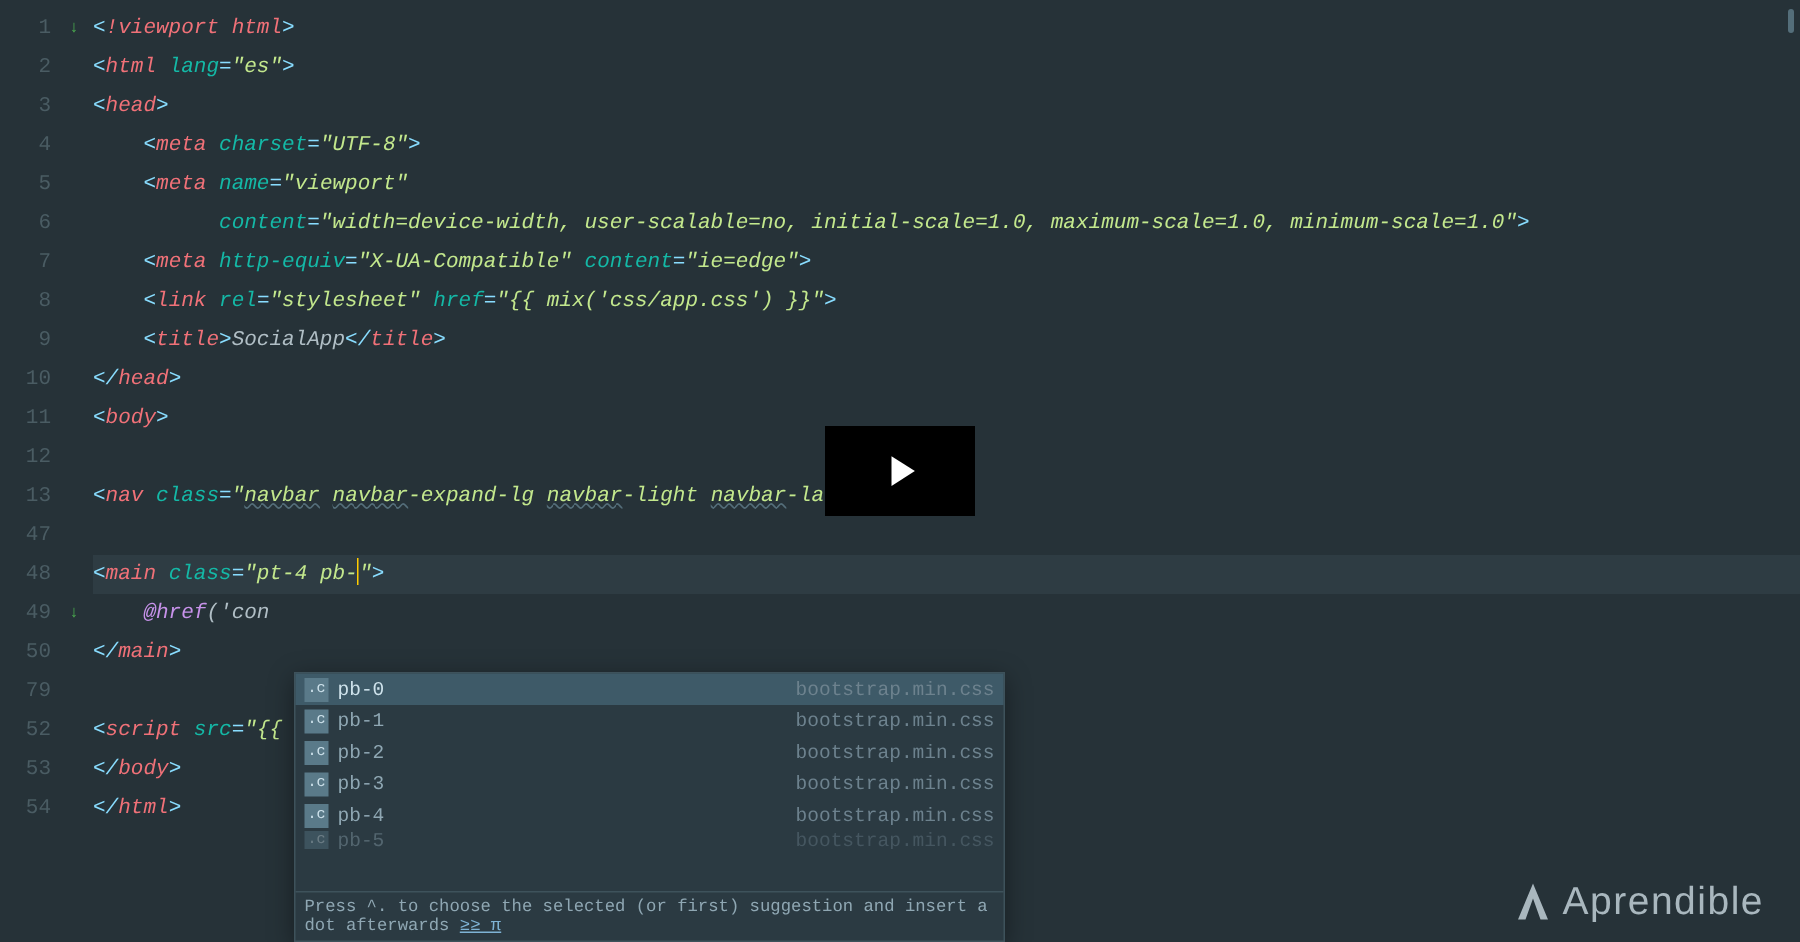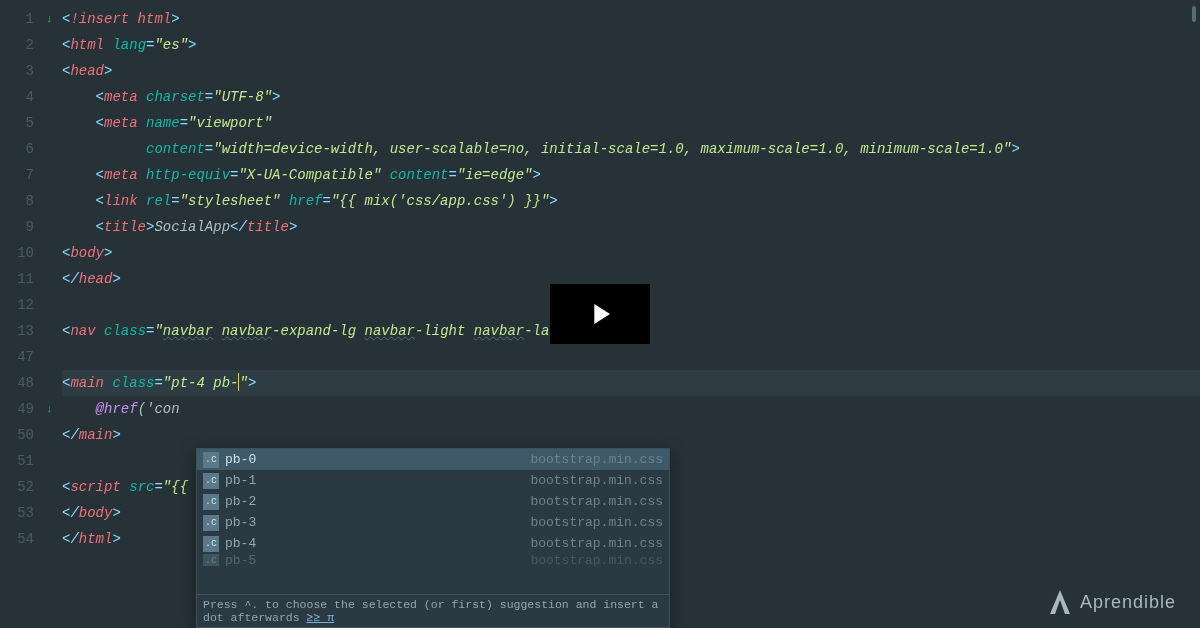--- a/index.html
+++ b/index.html
@@ -122,21 +122,21 @@
 .ac-hint .link { color: #7fb3d5; text-decoration: underline; }
 
 .brand {
   position: absolute;
   right: 24px;
   bottom: 12px;
   display: flex;
   align-items: center;
   color: #a9b7be;
   font-family: sans-serif;
-  font-size: 18px;
+  font-size: 26px;
   font-weight: 300;
   letter-spacing: 1px;
   z-index: 5;
   font-style: normal;
 }
 .brand svg { margin-right: 8px; fill: #a9b7be; }
 
 .scroll-hint {
   position: absolute;
   right: 4px;
@@ -162,21 +162,21 @@
     <div class="line">8</div>
     <div class="line">9</div>
     <div class="line">10</div>
     <div class="line">11</div>
     <div class="line">12</div>
     <div class="line">13</div>
     <div class="line">47</div>
     <div class="line">48</div>
     <div class="line">49</div>
     <div class="line">50</div>
-    <div class="line">51</div>
+    <div class="line">79</div>
     <div class="line">52</div>
     <div class="line">53</div>
     <div class="line">54</div>
   </div>
   <div class="gutter-extra">
     <div class="line"><span class="marker">↓</span></div>
     <div class="line"></div>
       <div class="line"></div>
       <div class="line"></div>
       <div class="line"></div>
@@ -192,31 +192,31 @@
       <div class="line"></div>
     <div class="line"><span class="marker">↓</span></div>
     <div class="line"></div>
       <div class="line"></div>
       <div class="line"></div>
       <div class="line"></div>
       <div class="line"></div>
   </div>
 
   <div class="code">
-    <div class="line"><span class="p">&lt;</span><span class="tag">!insert html</span><span class="p">&gt;</span></div>
+    <div class="line"><span class="p">&lt;</span><span class="tag">!viewport html</span><span class="p">&gt;</span></div>
     <div class="line"><span class="p">&lt;</span><span class="tag">html</span> <span class="attr">lang</span><span class="p">=</span><span class="str">"es"</span><span class="p">&gt;</span></div>
     <div class="line"><span class="p">&lt;</span><span class="tag">head</span><span class="p">&gt;</span></div>
     <div class="line">    <span class="p">&lt;</span><span class="tag">meta</span> <span class="attr">charset</span><span class="p">=</span><span class="str">"UTF-8"</span><span class="p">&gt;</span></div>
     <div class="line">    <span class="p">&lt;</span><span class="tag">meta</span> <span class="attr">name</span><span class="p">=</span><span class="str">"viewport"</span></div>
     <div class="line">          <span class="attr">content</span><span class="p">=</span><span class="str">"width=device-width, user-scalable=no, initial-scale=1.0, maximum-scale=1.0, minimum-scale=1.0"</span><span class="p">&gt;</span></div>
     <div class="line">    <span class="p">&lt;</span><span class="tag">meta</span> <span class="attr">http-equiv</span><span class="p">=</span><span class="str">"X-UA-Compatible"</span> <span class="attr">content</span><span class="p">=</span><span class="str">"ie=edge"</span><span class="p">&gt;</span></div>
     <div class="line">    <span class="p">&lt;</span><span class="tag">link</span> <span class="attr">rel</span><span class="p">=</span><span class="str">"stylesheet"</span> <span class="attr">href</span><span class="p">=</span><span class="str">"{{ mix('css/app.css') }}"</span><span class="p">&gt;</span></div>
     <div class="line">    <span class="p">&lt;</span><span class="tag">title</span><span class="p">&gt;</span><span class="txt">SocialApp</span><span class="p">&lt;/</span><span class="tag">title</span><span class="p">&gt;</span></div>
+    <div class="line"><span class="p">&lt;/</span><span class="tag">head</span><span class="p">&gt;</span></div>
     <div class="line"><span class="p">&lt;</span><span class="tag">body</span><span class="p">&gt;</span></div>
-    <div class="line"><span class="p">&lt;/</span><span class="tag">head</span><span class="p">&gt;</span></div>
     <div class="line"></div>
     <div class="line"><span class="p">&lt;</span><span class="tag">nav</span> <span class="attr">class</span><span class="p">=</span><span class="str">"<span class="wavy">navbar</span> <span class="wavy">navbar</span><span>-expand-lg</span> <span class="wavy">navbar</span><span>-light</span> <span class="wavy">navbar</span><span>-laravel</span>"</span><span class="txt">...</span><span class="p">&gt;</span></div>
     <div class="line"></div>
     <div class="line hl"><span class="p">&lt;</span><span class="tag">main</span> <span class="attr">class</span><span class="p">=</span><span class="str">"pt-4 pb-</span><span class="cursor"></span><span class="str">"</span><span class="p">&gt;</span></div>
     <div class="line">    <span class="kw">@href</span><span class="txt">('con</span></div>
     <div class="line"><span class="p">&lt;/</span><span class="tag">main</span><span class="p">&gt;</span></div>
     <div class="line"></div>
     <div class="line"><span class="p">&lt;</span><span class="tag">script</span> <span class="attr">src</span><span class="p">=</span><span class="str">"{{</span></div>
     <div class="line"><span class="p">&lt;/</span><span class="tag">body</span><span class="p">&gt;</span></div>
     <div class="line"><span class="p">&lt;/</span><span class="tag">html</span><span class="p">&gt;</span></div>

